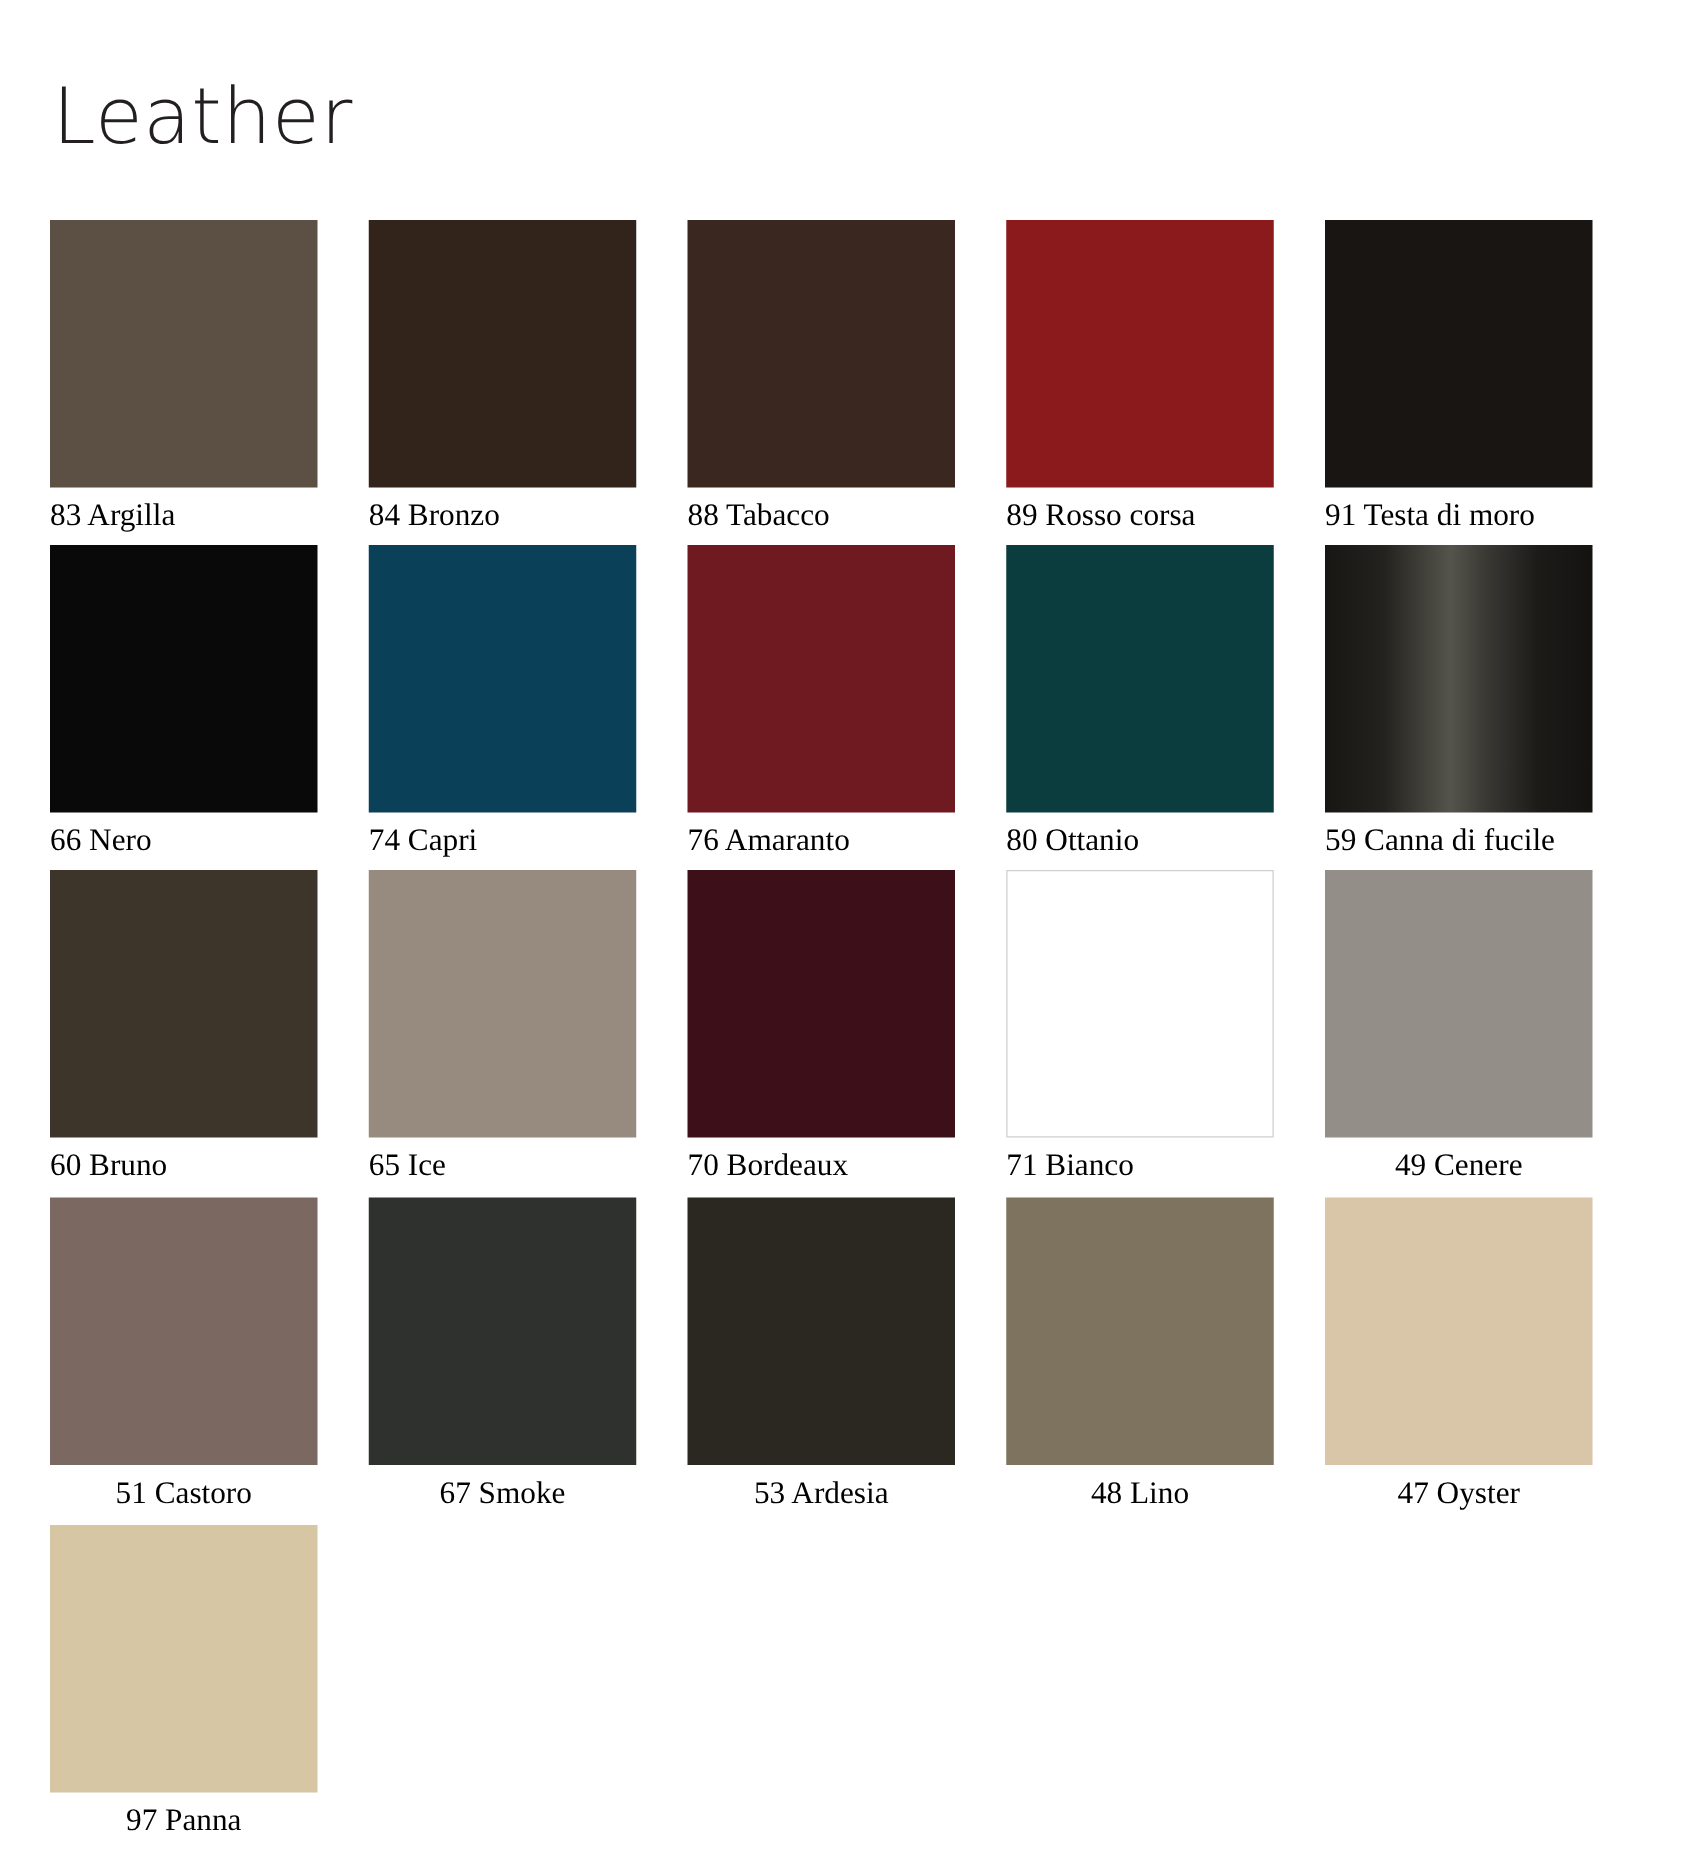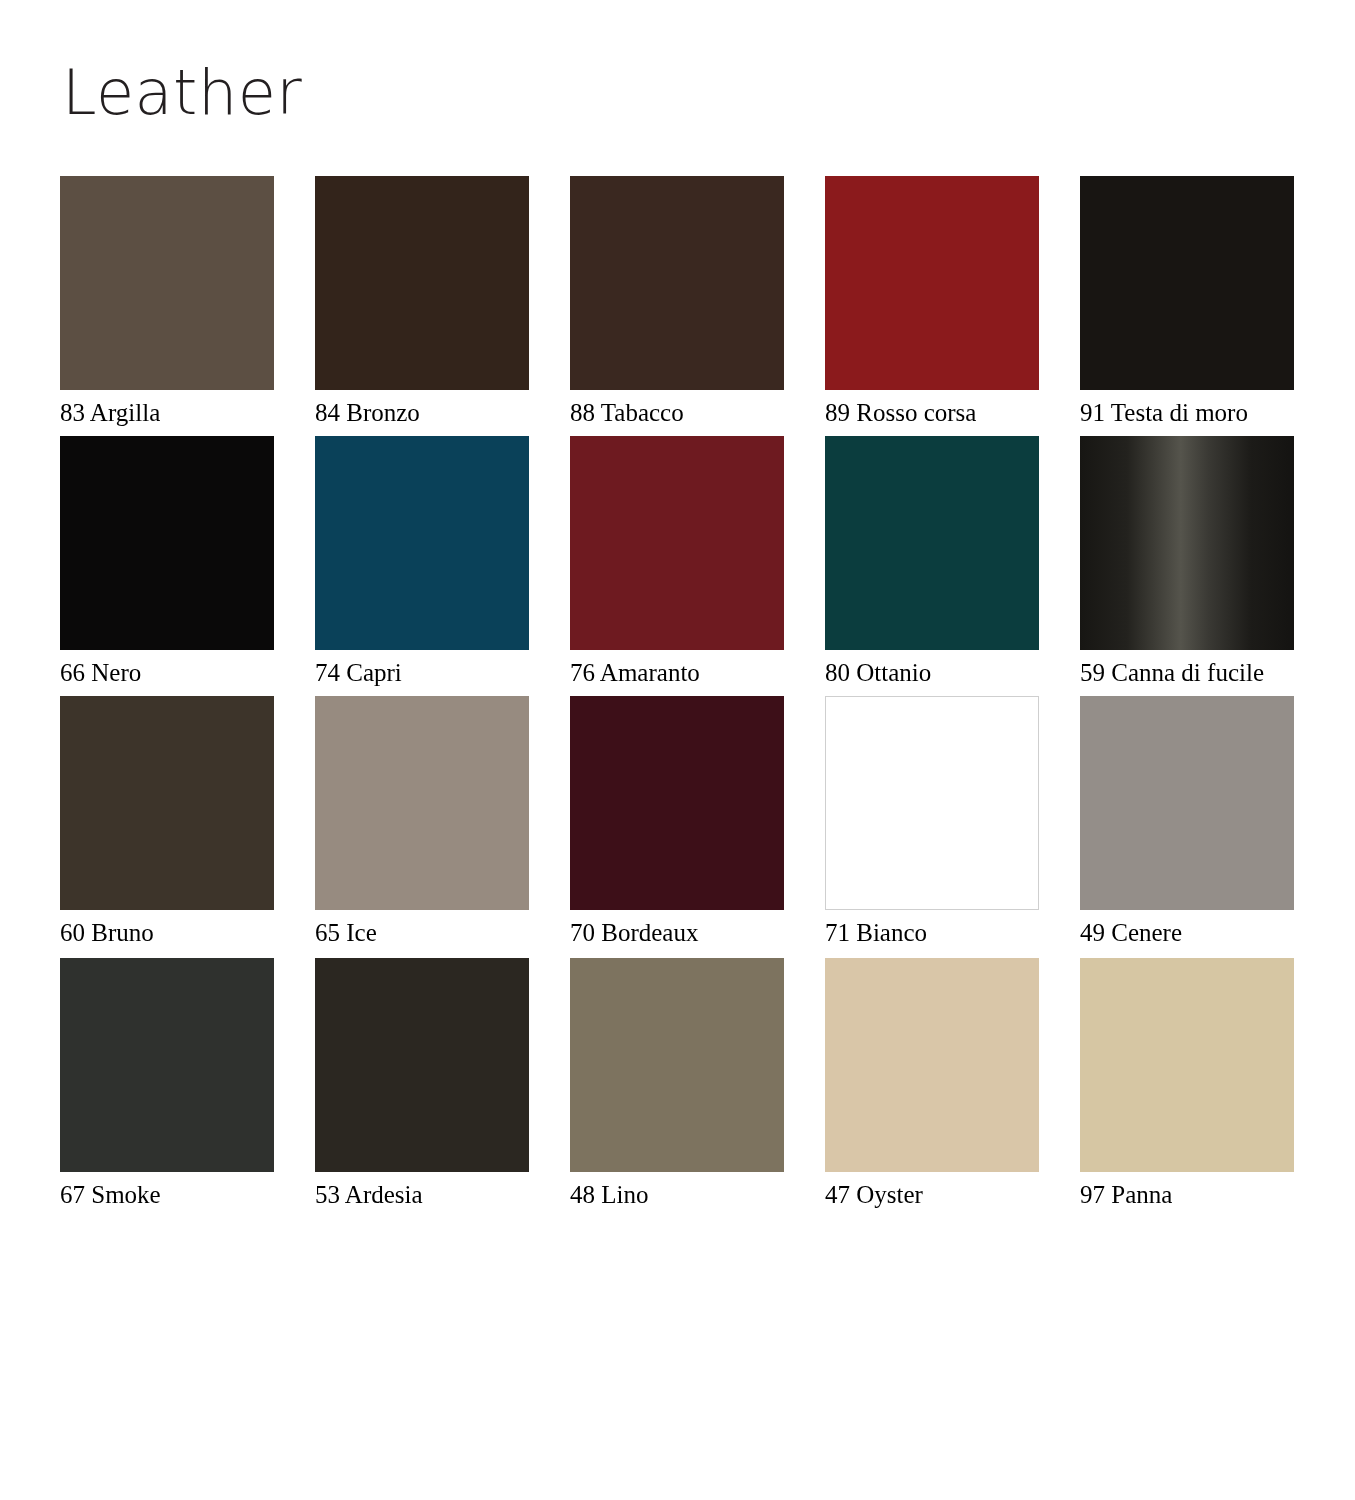--- a/index.html
+++ b/index.html
@@ -12,21 +12,21 @@
     height: 1500px;
     font-family: "Liberation Sans", sans-serif;
     color: #000000;
     overflow: hidden;
   }
   .page {
     position: relative;
     width: 1355px;
     height: 1500px;
     box-sizing: border-box;
-    padding: 0 60px;
+    padding: 0 40px;
   }
   .page-title {
     font-family: "DejaVu Sans", sans-serif;
     font-weight: 300;
     font-size: 62px;
     line-height: 1;
     letter-spacing: 0.5px;
     color: #231f20;
     padding-top: 62px;
     margin: 0 0 36px 2px;
@@ -57,21 +57,21 @@
     font-family: Liberation Serif, serif;
     font-size: 25px;
     line-height: 1.12;
     color: #000000;
     margin-top: 9px;
     margin-bottom: 14px;
     white-space: nowrap;
   }
   
   .swatch-grid .swatch-cell { height: 256px; }
-  .swatch-grid .swatch-cell.tall { height: 258px; }
+  .swatch-grid .swatch-cell.tall { height: 258px; text-align: center; }
 </style>
 </head>
 <body>
 
 <div class="page">
 
   <h1 class="page-title">Leather</h1>
 
   <div class="swatch-grid">
       <div class="swatch-cell">
@@ -128,20 +128,24 @@
       </div>
       <div class="swatch-cell">
         <div class="swatch-chip bordered" style="background: rgb(255, 255, 255);"></div>
         <div class="swatch-label">71 Bianco</div>
       </div>
       <div class="swatch-cell tall">
         <div class="swatch-chip" style="background: rgb(148, 142, 137);"></div>
         <div class="swatch-label">49 Cenere</div>
       </div>
       <div class="swatch-cell tall">
+        <div class="swatch-chip" style="background: rgb(123, 104, 96);"></div>
+        <div class="swatch-label">51 Castoro</div>
+      </div>
+      <div class="swatch-cell tall">
         <div class="swatch-chip" style="background: rgb(47, 49, 46);"></div>
         <div class="swatch-label">67 Smoke</div>
       </div>
       <div class="swatch-cell tall">
         <div class="swatch-chip" style="background: rgb(43, 39, 33);"></div>
         <div class="swatch-label">53 Ardesia</div>
       </div>
       <div class="swatch-cell tall">
         <div class="swatch-chip" style="background: rgb(125, 115, 95);"></div>
         <div class="swatch-label">48 Lino</div>

